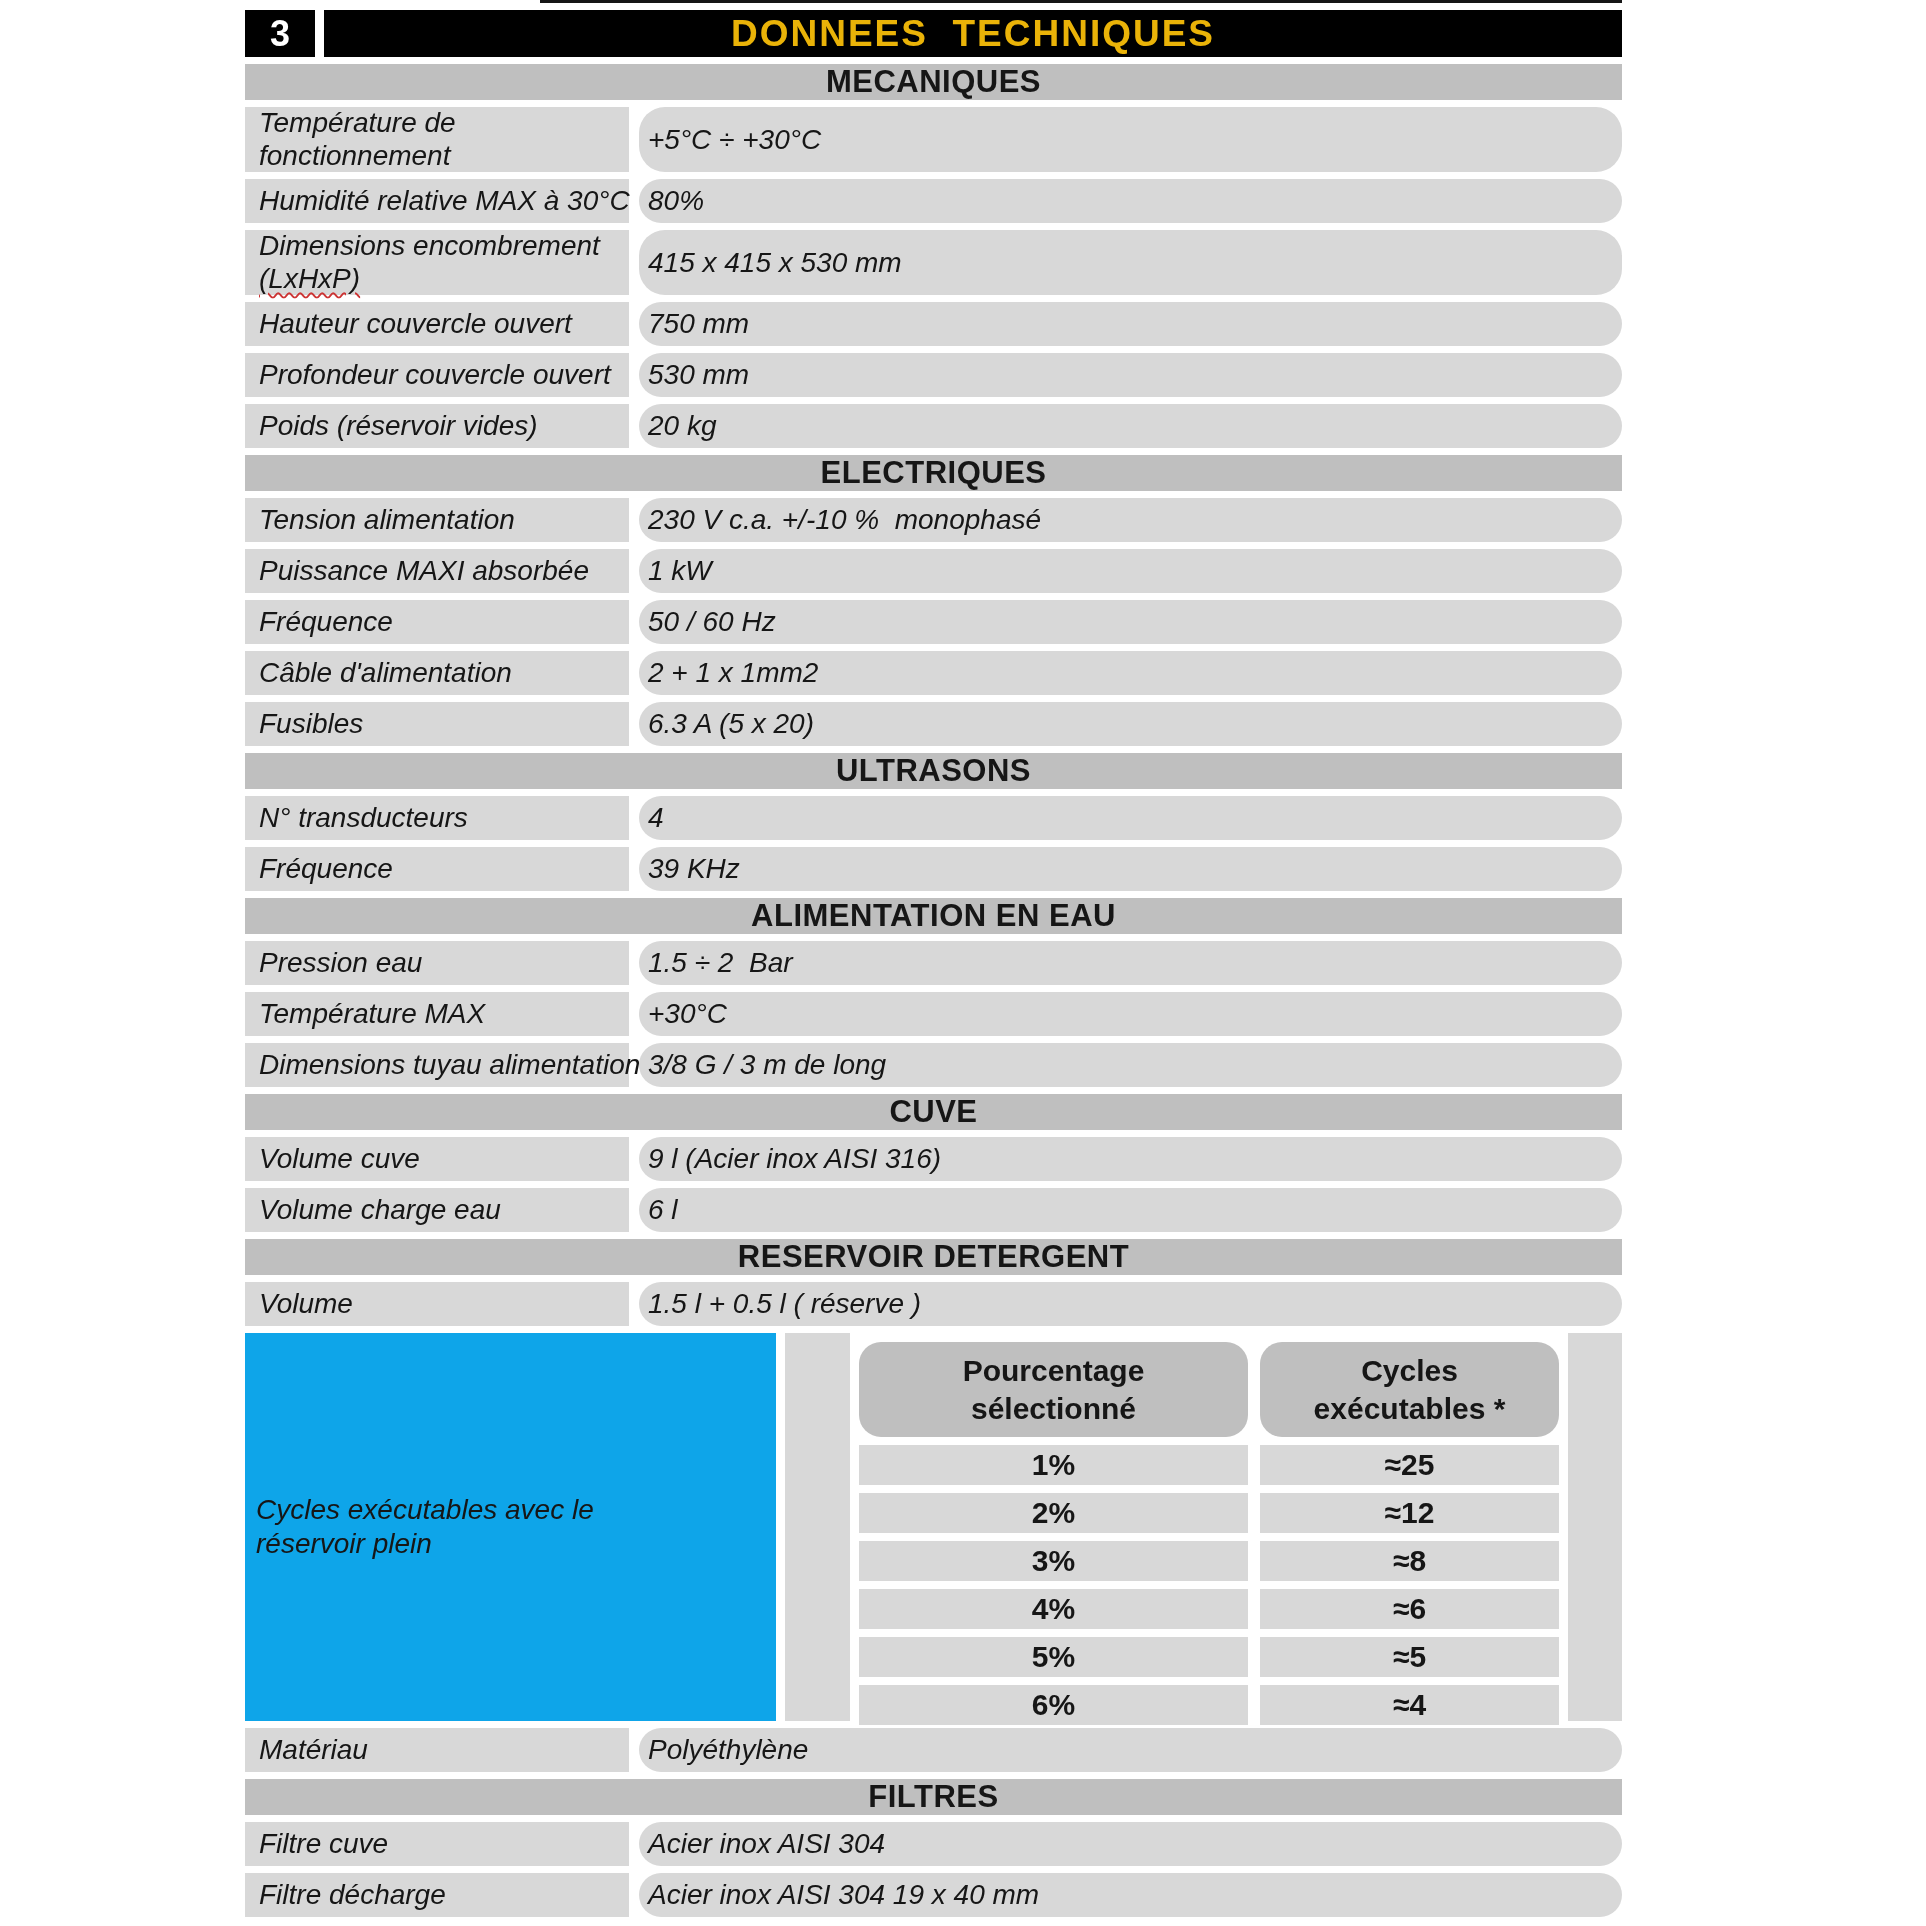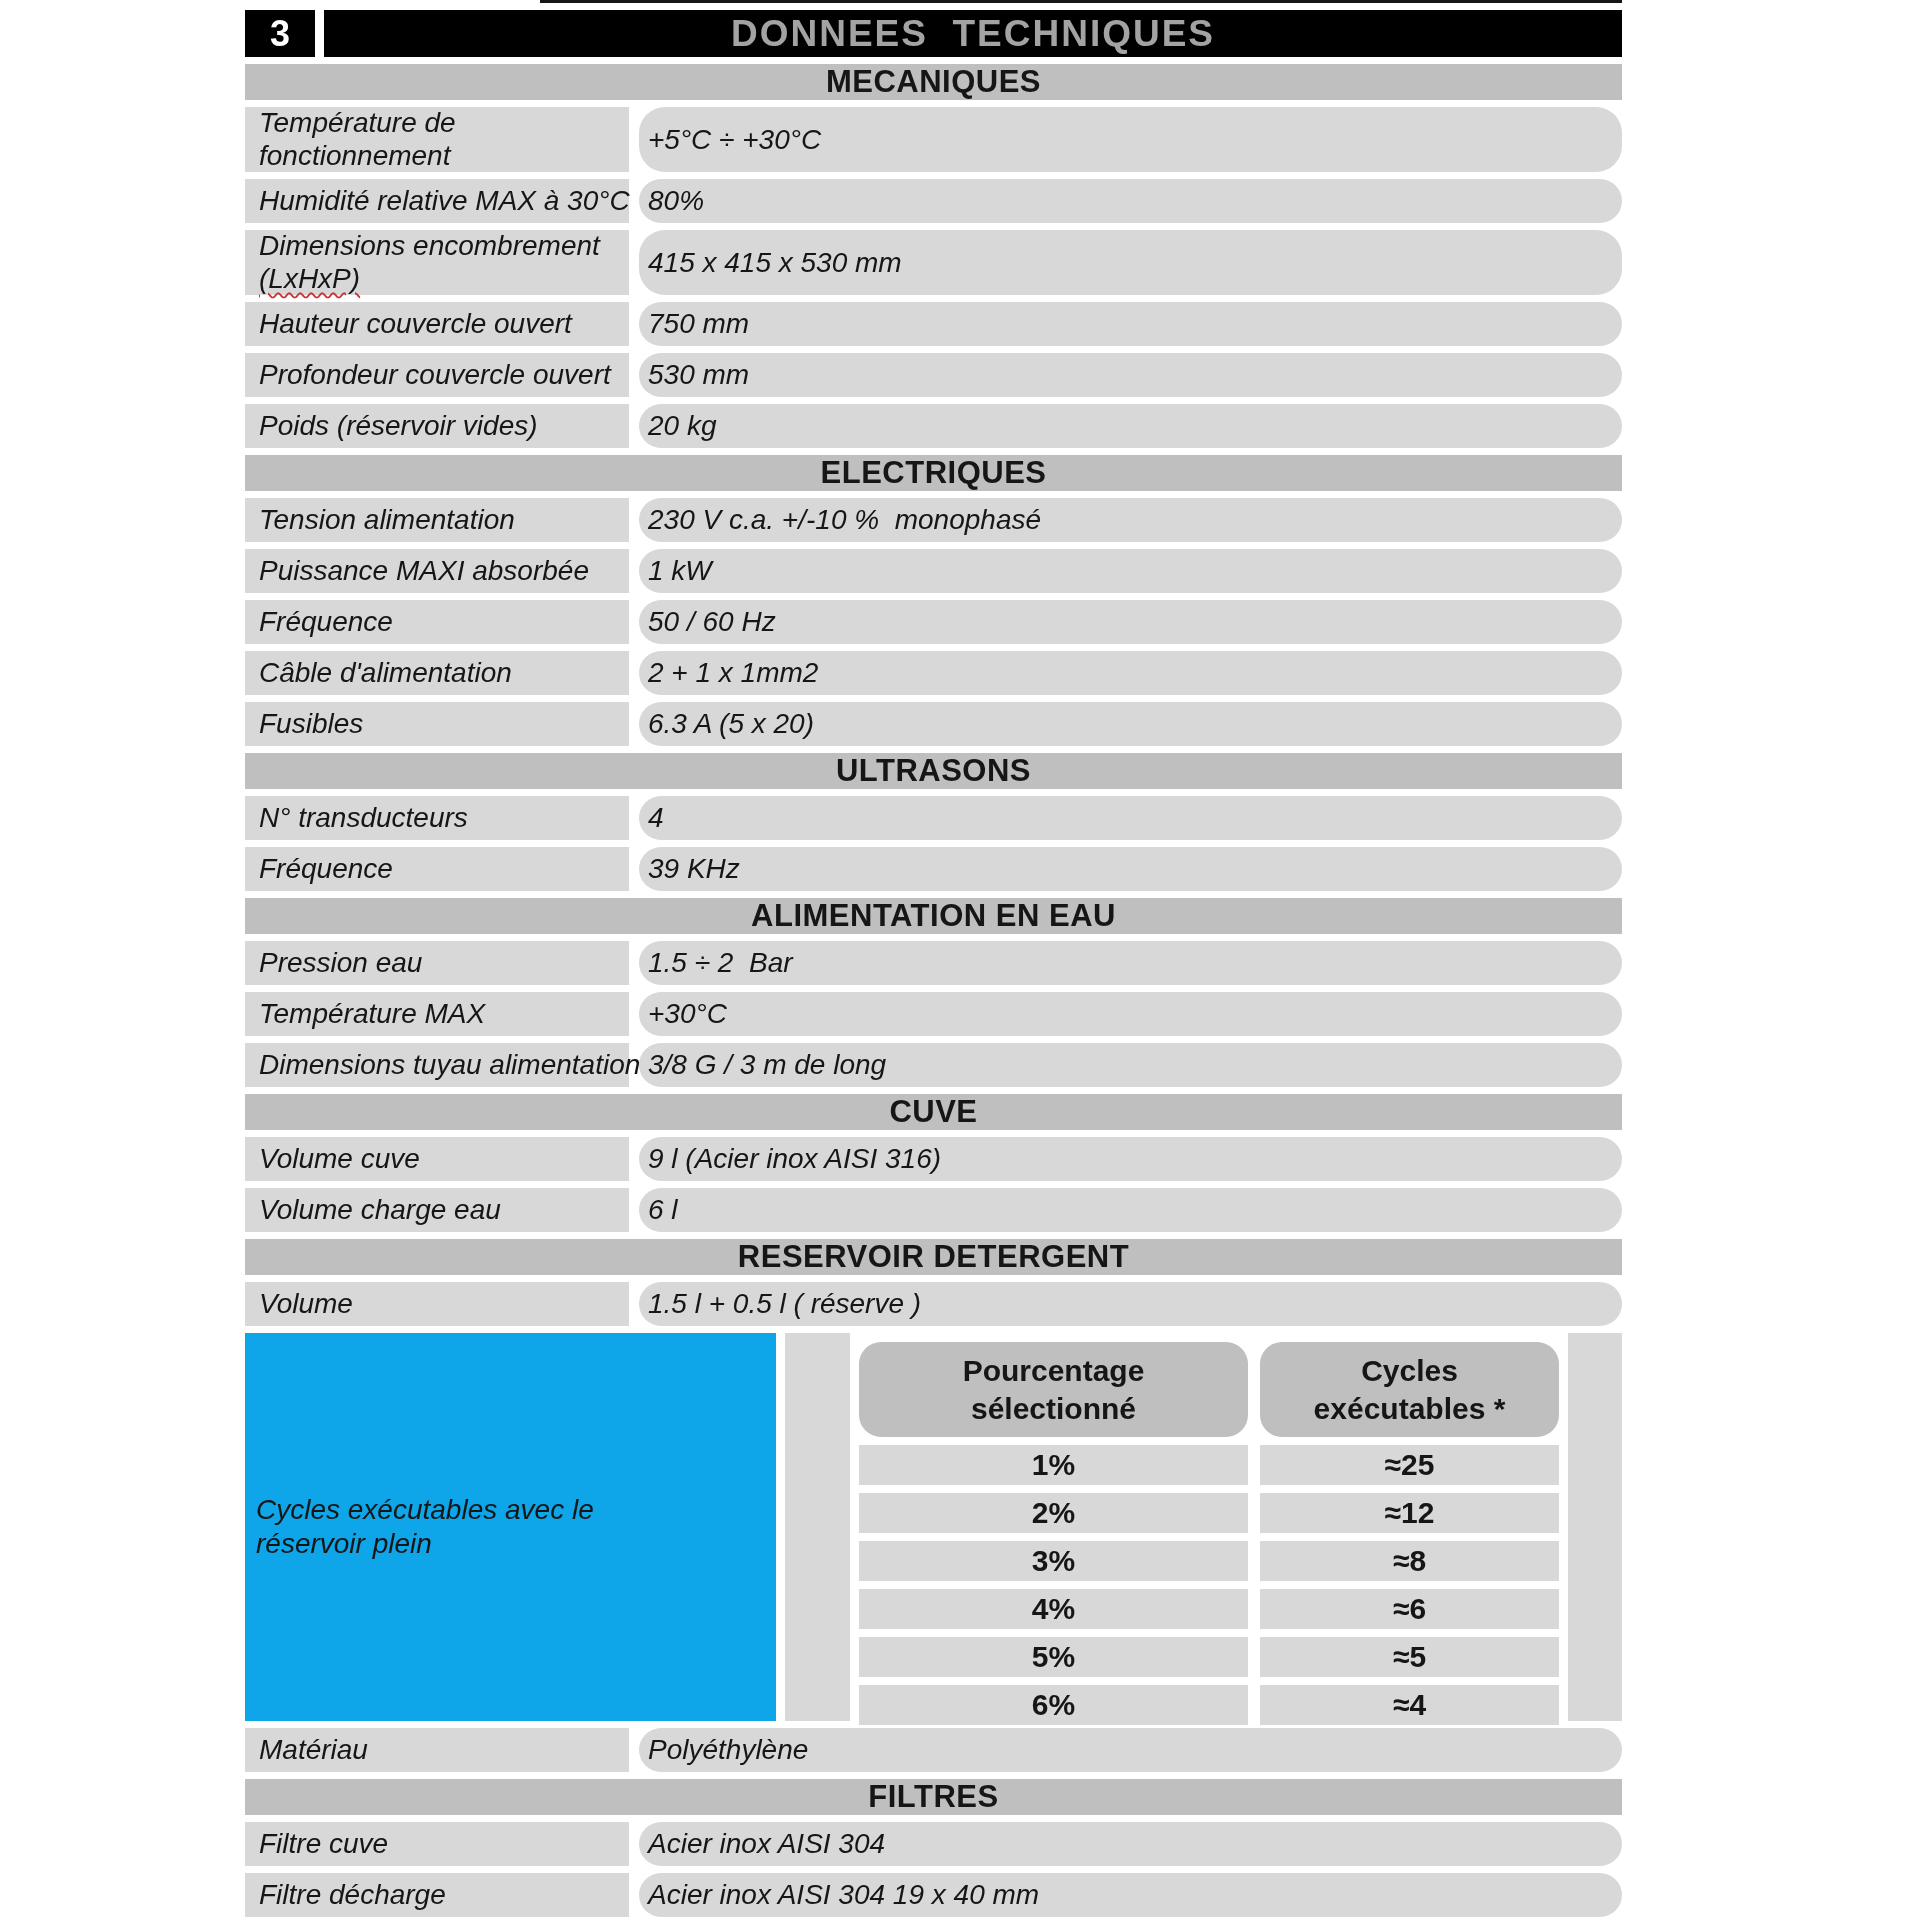--- a/index.html
+++ b/index.html
@@ -16,21 +16,21 @@
 
   .top-rule { margin-left: 295px; width: 1082px; height: 3px; background: #161616; }
 
   .title-row { display: flex; gap: 9px; margin-top: 7px; height: 47px; }
   .num-box {
     width: 70px; background: #000; color: #fff;
     display: flex; align-items: center; justify-content: center;
     font-size: 36px; font-weight: bold;
   }
   .title-box {
-    flex: 1; background: #000; color: #a3a3a3;
+    flex: 1; background: #000; color: #eab308;
     display: flex; align-items: center; justify-content: center;
     font-size: 37px; font-weight: bold; letter-spacing: 2px; white-space: pre;
   }
 
   .sec-hdr {
     margin-top: 7px; height: 36px; background: #bfbfbf;
     display: flex; align-items: center; justify-content: center;
     font-weight: bold; font-size: 31px; letter-spacing: 0.5px;
   }
 

